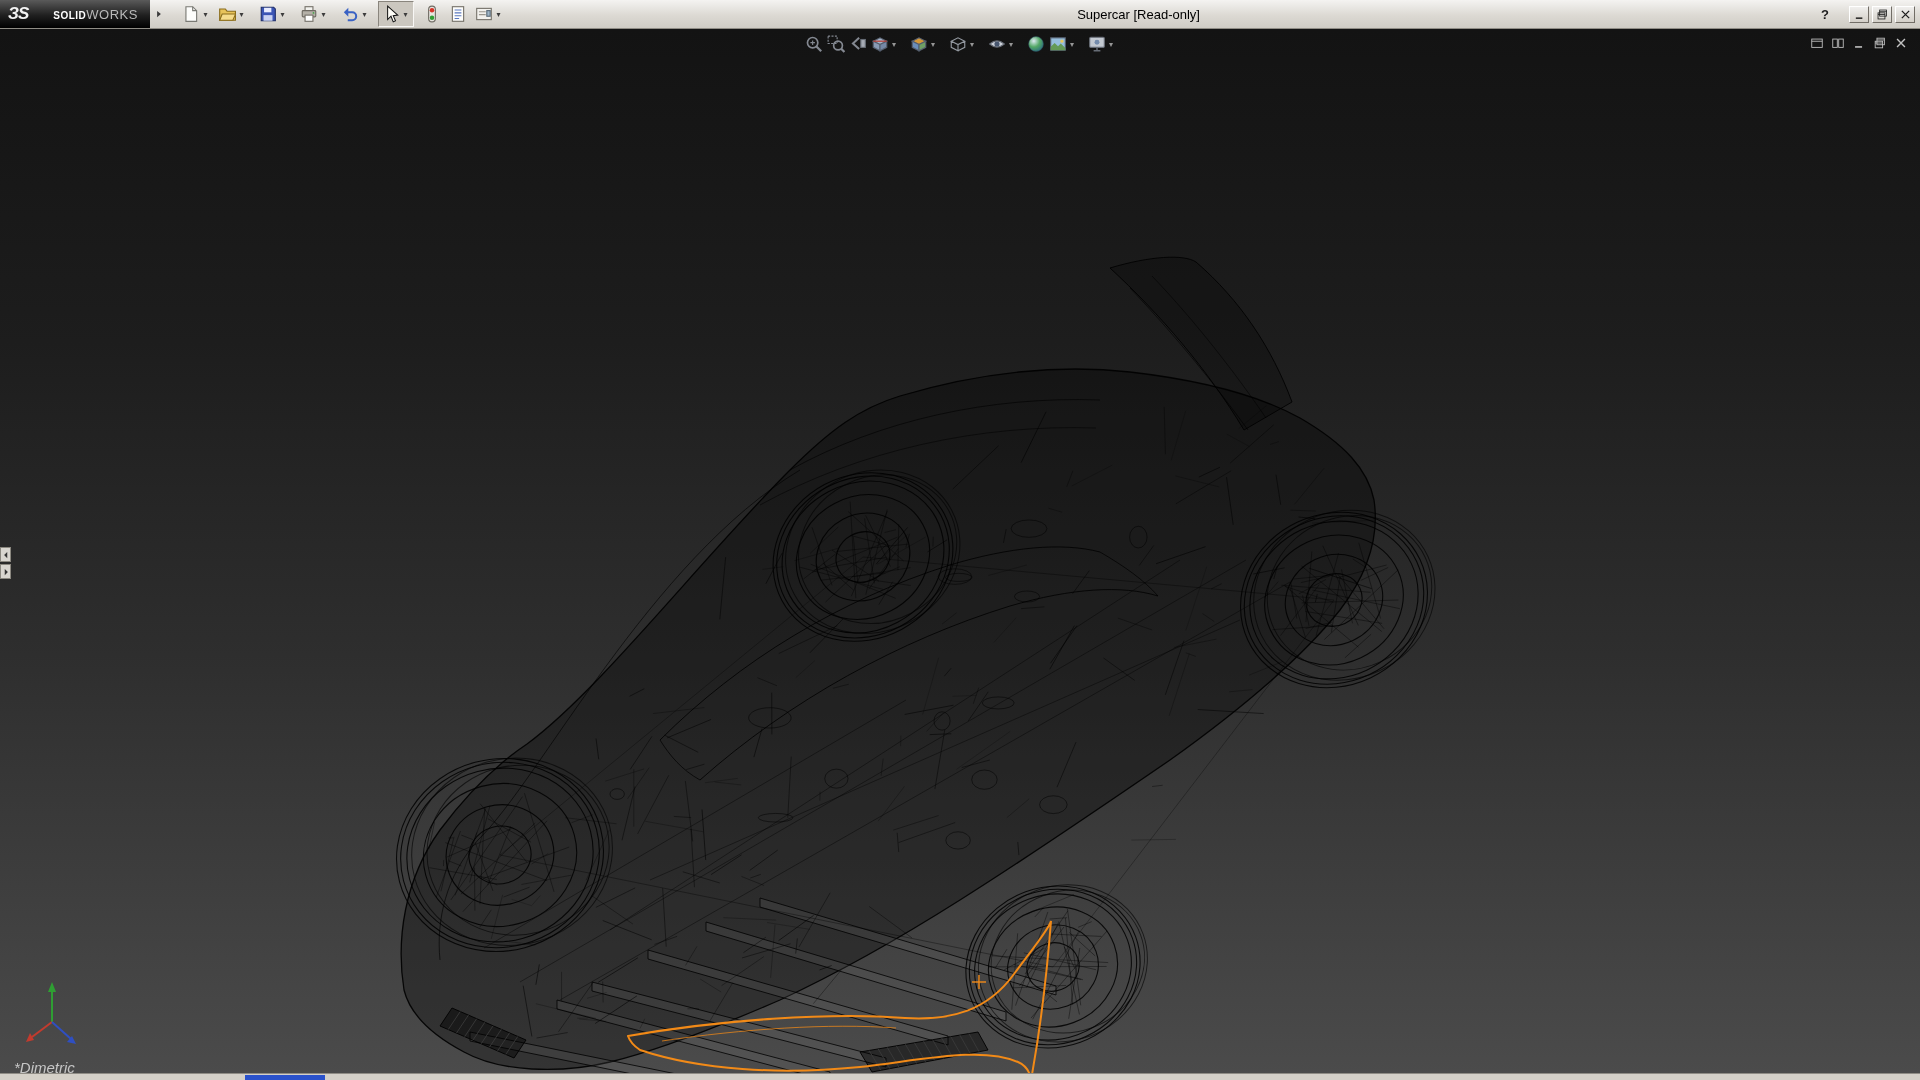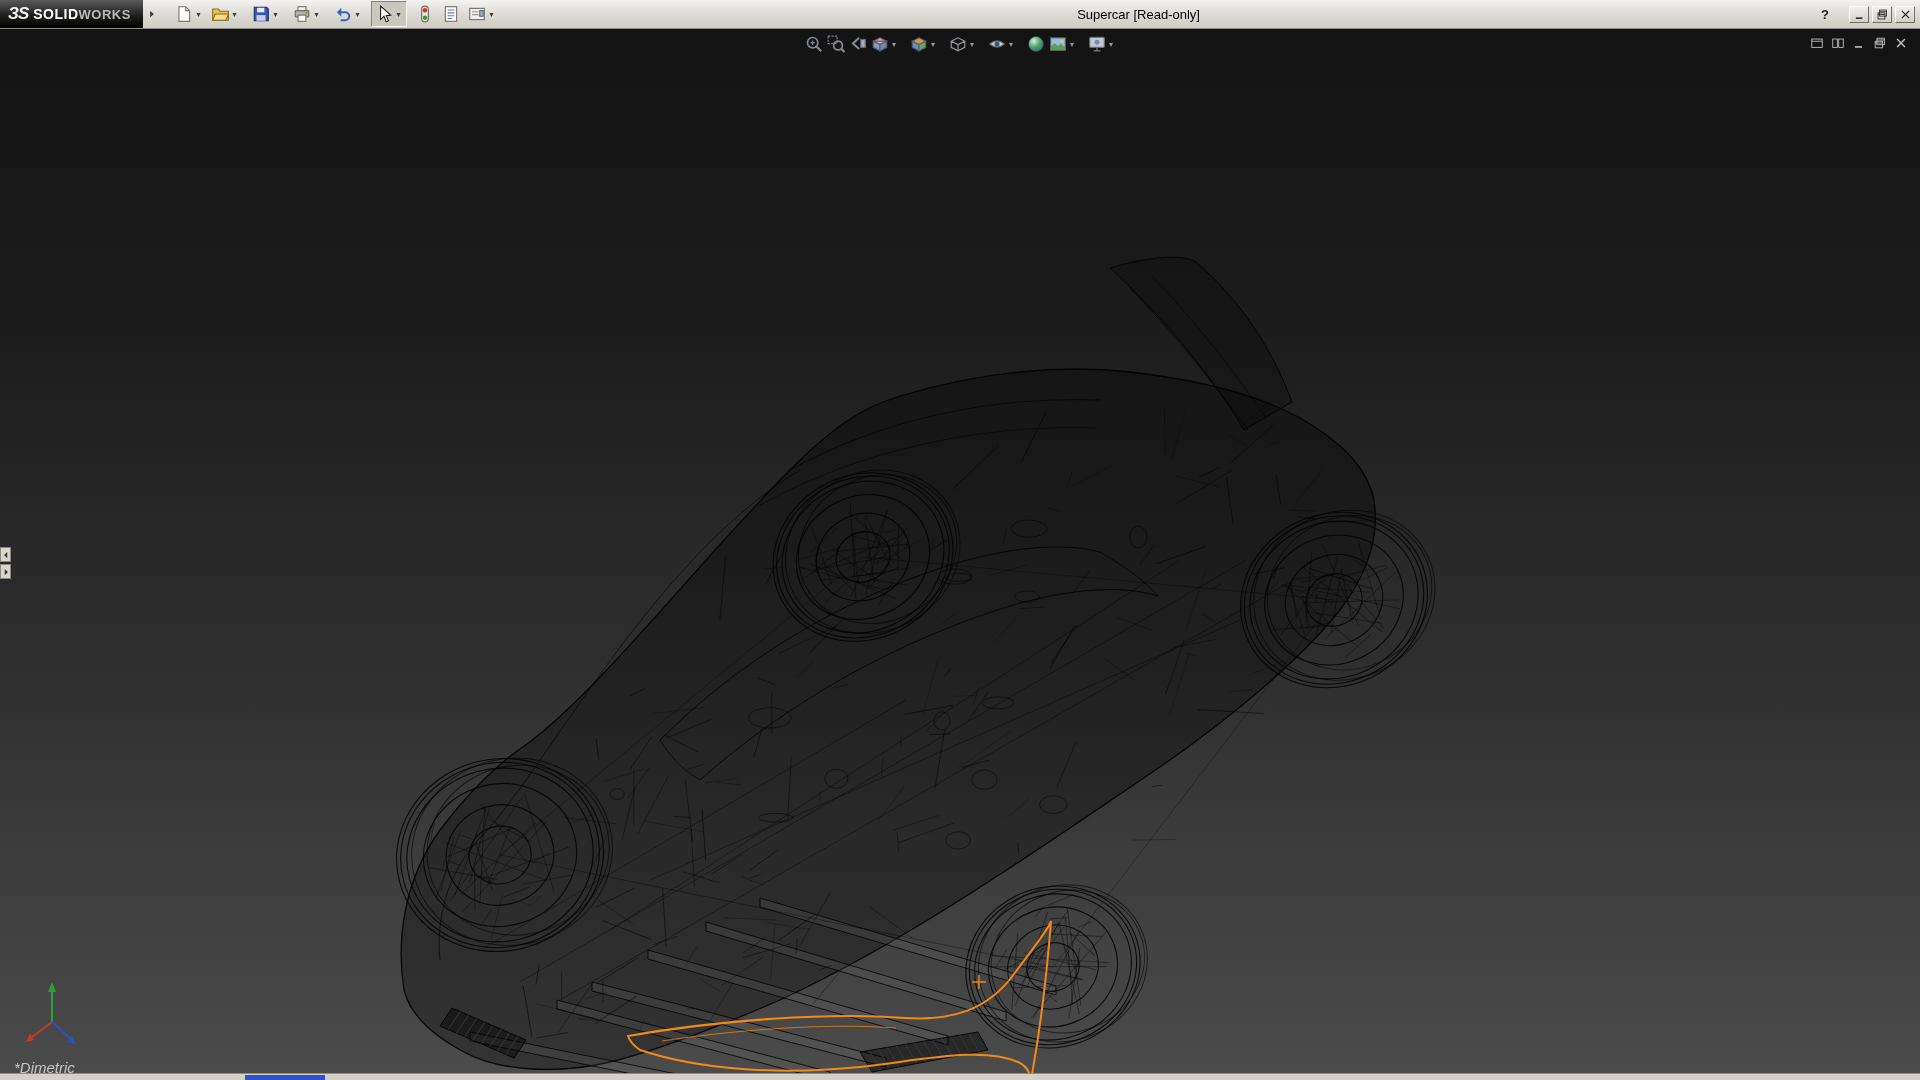--- a/index.html
+++ b/index.html
@@ -6,22 +6,22 @@
   html, body { width: 1920px; height: 1080px; overflow: hidden; }
   body { position: relative; background: #3a3a3a; font-family: "Liberation Sans", sans-serif; }
 
   
   #topbar { position: absolute; top: 0; left: 0; width: 100%; height: 29px; z-index: 20;
             background: linear-gradient(180deg, #f4f3f1, #dcd9d3 55%, #cfccc5);
             border-bottom: 1px solid #8f8c85; display: flex; align-items: center; }
   #logo { height: 100%; display: flex; align-items: center; gap: 5px; padding: 0 12px 0 8px;
           background: linear-gradient(180deg, #5a5a5a, #1f1f1f 55%, #000); }
   #logo .mark { color: #f2f2f2; font-weight: bold; font-style: italic; font-size: 17px; letter-spacing: -1px; }
-  #logo .bname b { color: #ffffff; font-size: 14px; letter-spacing: 0.5px; }
-  #logo .bname .light { color: #b9b9b9; font-size: 13px; font-weight: bold; letter-spacing: 0.5px; }
+  #logo .bname b { color: #ffffff; font-size: 10px; letter-spacing: 0.5px; margin-left: 20px; }
+  #logo .bname .light { color: #b9b9b9; font-size: 13px; font-weight: normal; letter-spacing: 0.5px; }
   .tb-btn { height: 26px; display: flex; align-items: center; justify-content: center; gap: 1px;
             padding: 0 3px; border: 1px solid transparent; }
   .tb-btn .arrow { font-size: 8px; color: #3c3c3c; width: 9px; text-align: center; }
   .tb-btn.active { background: #cbc7bf; border-color: #89857d #f8f7f5 #f8f7f5 #89857d; }
   .tb-sep { width: 5px; height: 26px; }
   #main-toolbar { display: flex; align-items: center; padding-left: 10px; }
   #title { position: absolute; left: 59.3%; top: 0; height: 29px; transform: translateX(-50%);
            display: flex; align-items: center; font-size: 13px; color: #000; white-space: nowrap; }
   #window-controls { position: absolute; right: 5px; top: 0; height: 29px; display: flex; gap: 3px; align-items: center; }
   .win-btn { width: 20px; height: 17px; background: linear-gradient(#f0efed, #d3cfc8);

